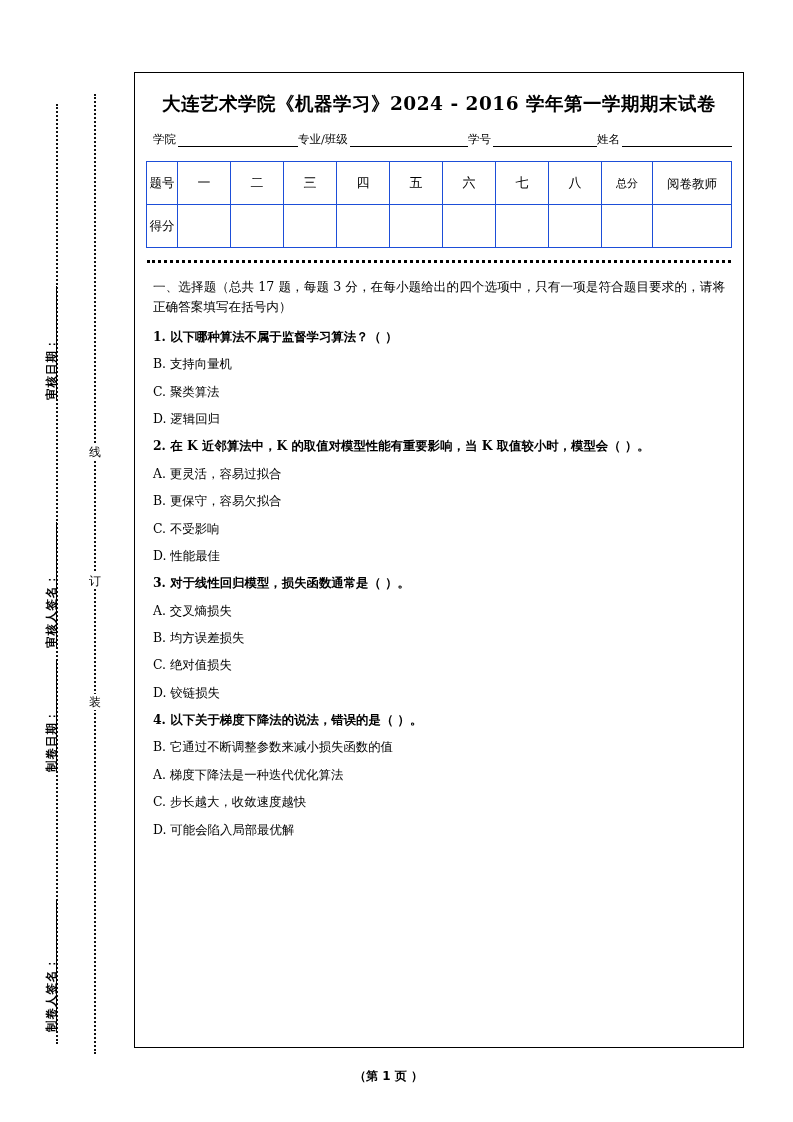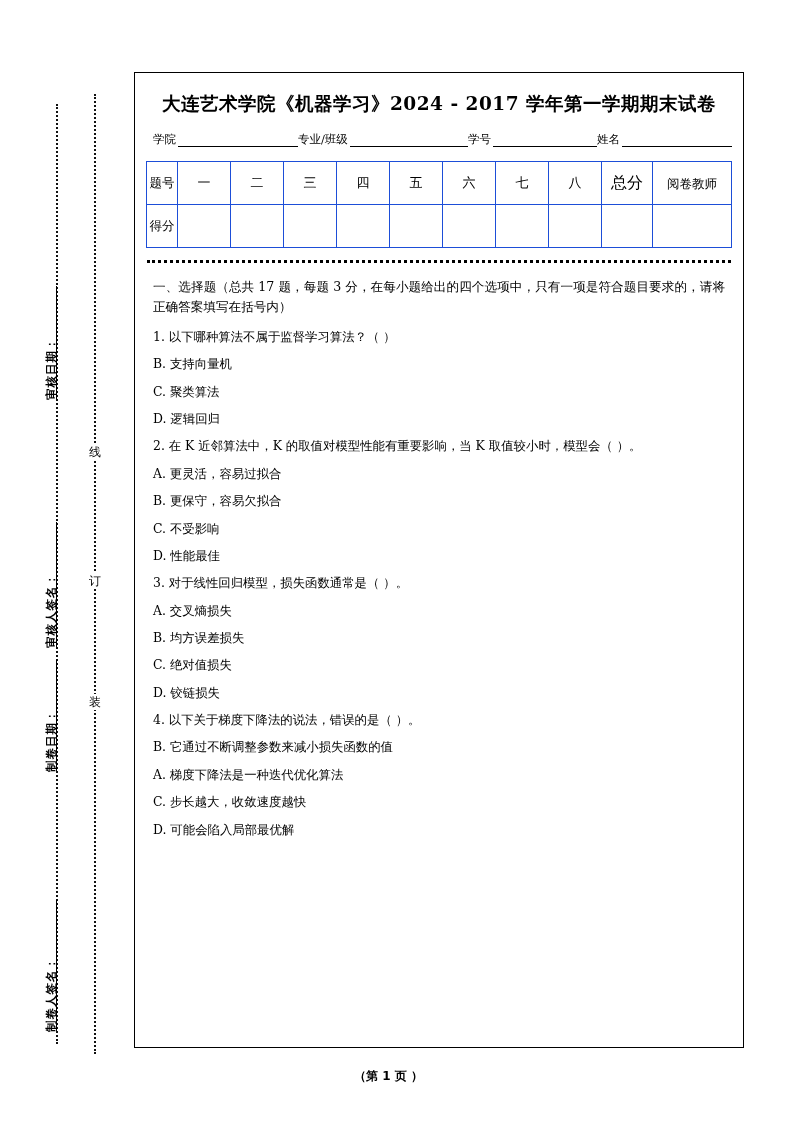--- a/index.html
+++ b/index.html
@@ -111,21 +111,21 @@
     height: 38px;
     font-family: "DejaVu Serif", "Liberation Serif", serif;
   }
   table.score td.head-label {
     width: 30px;
     font-size: 12.5px;
     line-height: 1.15;
     padding: 2px 0;
   }
   table.score td.num { width: 50px; }
-  table.score td.total { width: 48px; font-size: 16px; }
+  table.score td.total { width: 48px; font-size: 11px; }
   table.score td.marker { width: 76px; font-size: 12.5px; line-height: 1.2; }
 
   
   .sep {
     margin: 12px 12px 0 12px;
     height: 0;
     border-top: 3px dotted #000;
   }
 
   
@@ -136,20 +136,21 @@
   }
   .section-head {
     font-size: 12.6px;
     line-height: 1.55;
     text-align: justify;
     margin-bottom: 12px;
   }
   .q-stem {
     margin: 0 0 10px 0;
     line-height: 1.4;
+    font-weight: bold;
   }
   .q-opt {
     margin: 0 0 10px 0;
     line-height: 1.4;
   }
   .q-block { margin-bottom: 6px; }
 
   .footer {
     position: absolute;
     left: 0;
@@ -178,21 +179,21 @@
 <div class="side-rule" style="top:522px; height:125px;"></div>
 
 <div class="side-label" style="left:44px; top:772px;">制卷日期：</div>
 <div class="side-rule" style="top:660px; height:111px;"></div>
 
 <div class="side-label" style="left:44px; top:1032px;">制卷人签名：</div>
 <div class="side-rule" style="top:900px; height:131px;"></div>
 
 <div class="frame">
 
-  <div class="title">大连艺术学院《机器学习》2024 - 2017 学年第一学期期末试卷</div>
+  <div class="title">大连艺术学院《机器学习》2024 - 2016 学年第一学期期末试卷</div>
 
   <div class="id-row">
     <div class="id-field">
       <span class="id-label">学院</span>
       <span class="id-blank b1"></span>
     </div>
     <div class="id-field">
       <span class="id-label">专业/班级</span>
       <span class="id-blank b2"></span>
     </div>

